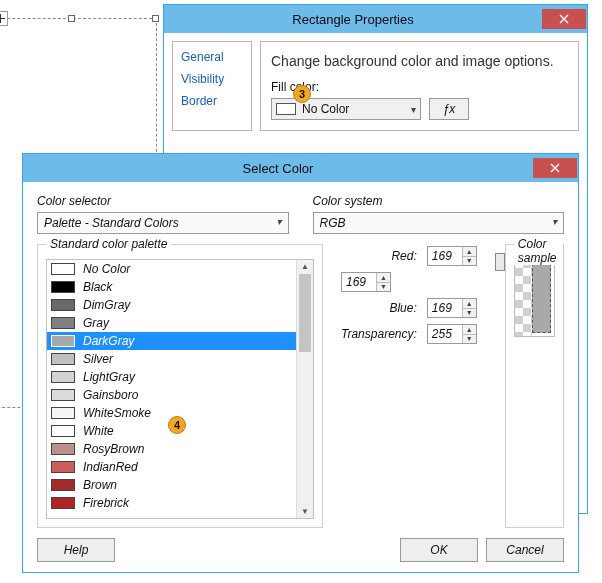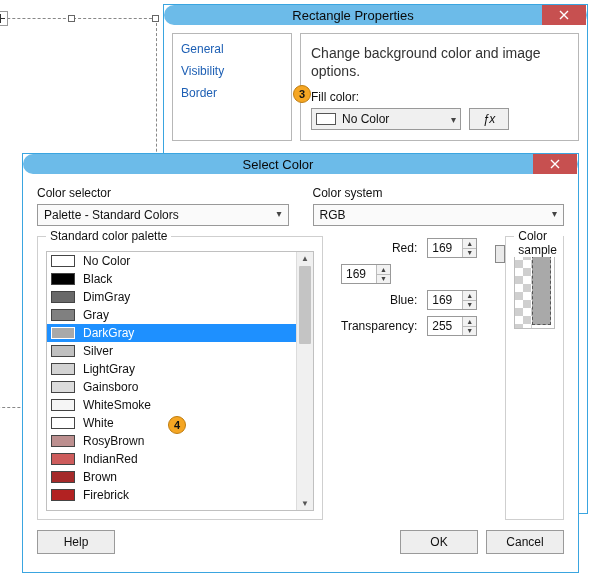--- a/index.html
+++ b/index.html
@@ -58,26 +58,25 @@
   }
 
   
   .window {
     position: absolute;
     background: #fff;
     border: 1px solid #3aa5e0;
     box-shadow: none;
   }
   .titlebar {
-    height: 20px;
+    height: 28px;
     background: #6cbbe9;
     display: flex;
     align-items: center;
     position: relative;
-    border-radius: 13px;
   }
   .titlebar .title {
     flex: 1;
     text-align: center;
     color: #0a0a0a;
     font-size: 13px;
   }
   .close-btn {
     width: 44px;
     height: 20px;
@@ -99,21 +98,21 @@
     top: 4px;
     width: 425px;
     height: 510px;
   }
   #win-props .body {
     display: flex;
     gap: 8px;
     padding: 8px;
   }
   #win-props .catlist {
-    width: 120px;
+    width: 80px;
     background: #fff;
     border: 1px solid #b7b7b7;
     padding: 4px 0;
     display: flex;
     flex-direction: column;
   }
   #win-props .catlist .cat {
     padding: 4px 8px;
     color: #1d5fb4;
     font-size: 12px;
@@ -178,20 +177,21 @@
     left: 22px;
     top: 153px;
     width: 557px;
     height: 420px;
   }
   #win-color .body {
     padding: 12px 14px 10px 14px;
     display: flex;
     flex-direction: column;
     height: calc(100% - 28px);
+    font-style: italic;
   }
   #win-color .top-row {
     display: flex;
     gap: 24px;
     margin-bottom: 10px;
   }
   #win-color .top-row .col { flex: 1; display: flex; flex-direction: column; }
   #win-color .lbl { margin-bottom: 4px; }
   .combo {
     display: flex;

